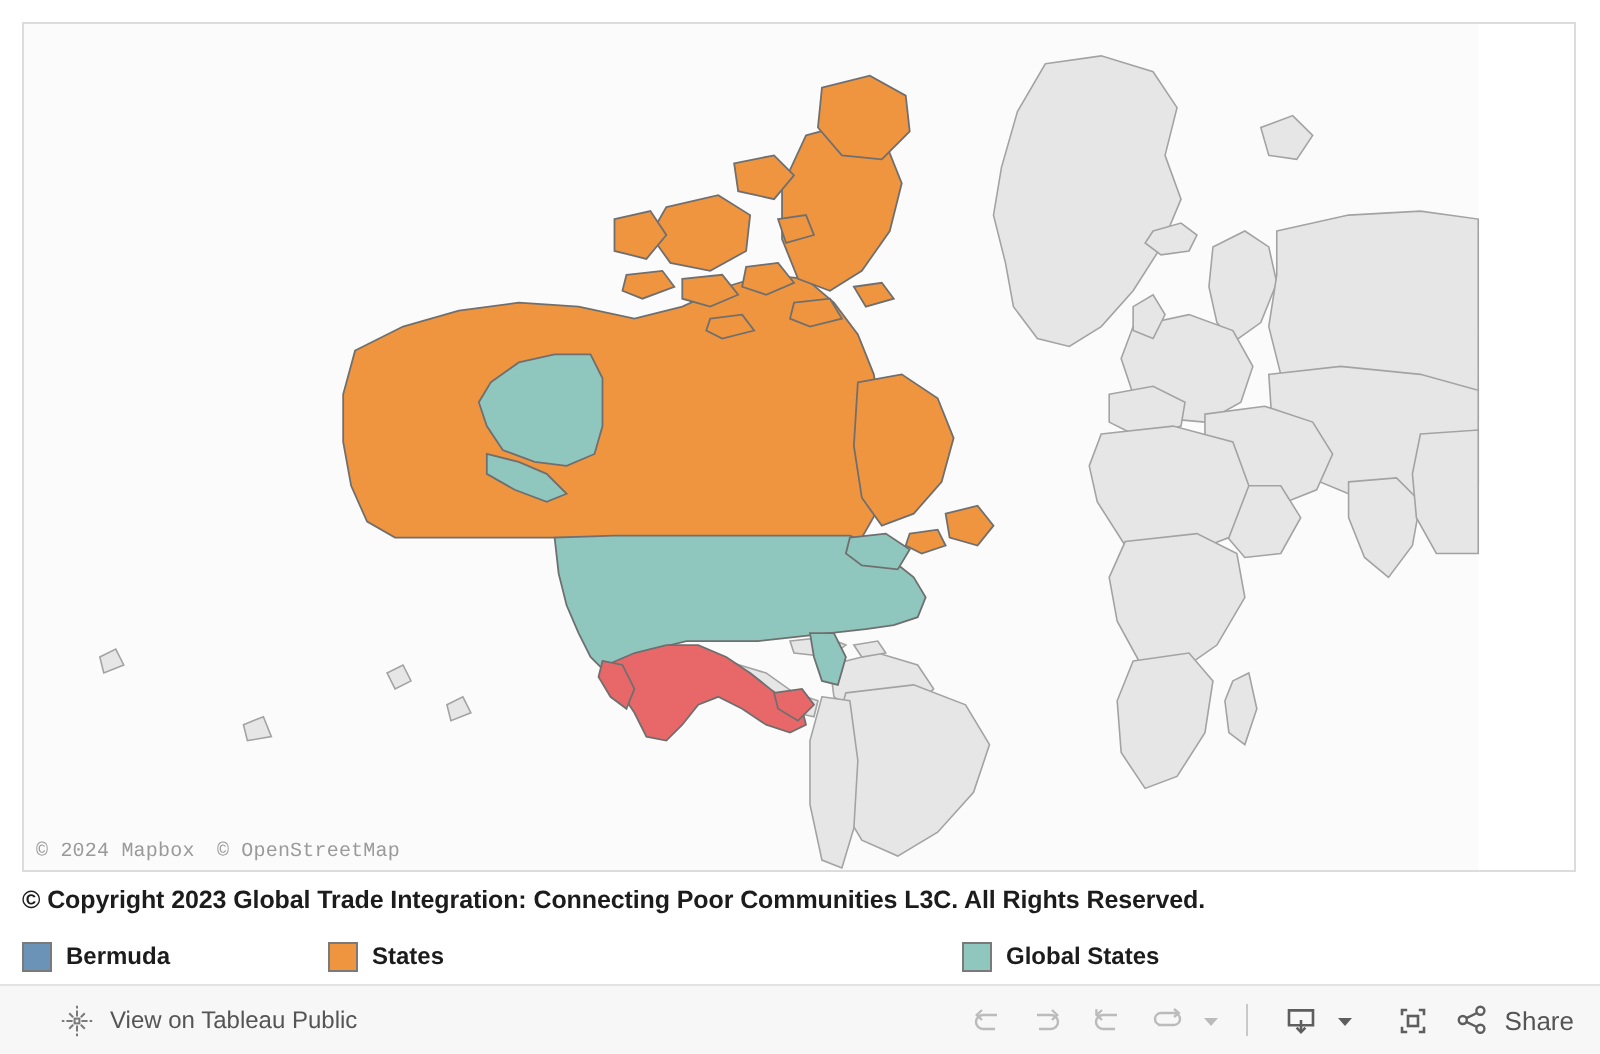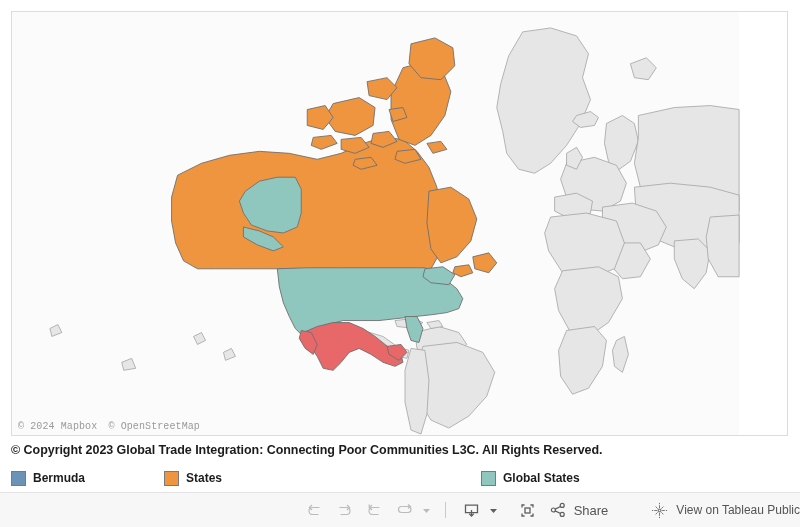--- a/index.html
+++ b/index.html
@@ -316,20 +316,34 @@
     <div class="legend-item">
       <span class="legend-swatch" style="background:#8fc7bf;"></span>
       <span class="legend-label">Global States</span>
     </div>
 
   </div>
 </div>
 
 <div id="toolbar">
 
+  <div id="tableau-public-link">
+    <span style="display:flex;">
+      <svg width="17" height="17" viewBox="0 0 17 17">
+        <g stroke="#7a7a7a" stroke-width="1" fill="none">
+          <path d="M8.5 3.2v3.1M8.5 10.7v3.1M3.2 8.5h3.1M10.7 8.5h3.1"></path>
+          <path d="M4.6 4.6l2 2M10.4 10.4l2 2M12.4 4.6l-2 2M6.6 10.4l-2 2"></path>
+          <path d="M8.5 0.9v1.3M8.5 14.8v1.3M0.9 8.5h1.3M14.8 8.5h1.3"></path>
+        </g>
+        <rect x="7.3" y="7.3" width="2.4" height="2.4" fill="none" stroke="#7a7a7a" stroke-width="1"></rect>
+      </svg>
+    </span>
+    <span class="tp-label">View on Tableau Public</span>
+  </div>
+
   <div id="toolbar-right">
 
     <div class="tb-btn">
       <svg class="icon-dis" width="19" height="19" viewBox="0 0 19 19" fill="none" stroke="#6b6b6b" stroke-width="1.2">
         <path d="M13.5 13.5h-6a3.5 3.5 0 0 1 0-7h7"></path>
         <path d="M7 4l-2.6 2.5L7 9"></path>
       </svg>
     </div>
 
     <div class="tb-btn">
@@ -388,27 +402,13 @@
           <circle cx="13.2" cy="4.4" r="2"></circle>
           <circle cx="13.2" cy="13.4" r="2"></circle>
           <circle cx="4.4" cy="9" r="2"></circle>
           <path d="M6.2 8.1l5.3-2.6M6.2 9.9l5.3 2.6"></path>
         </svg>
       </span>
       <span class="share-label">Share</span>
     </div>
 
   </div>
-
-  <div id="tableau-public-link">
-    <span style="display:flex;">
-      <svg width="17" height="17" viewBox="0 0 17 17">
-        <g stroke="#7a7a7a" stroke-width="1" fill="none">
-          <path d="M8.5 3.2v3.1M8.5 10.7v3.1M3.2 8.5h3.1M10.7 8.5h3.1"></path>
-          <path d="M4.6 4.6l2 2M10.4 10.4l2 2M12.4 4.6l-2 2M6.6 10.4l-2 2"></path>
-          <path d="M8.5 0.9v1.3M8.5 14.8v1.3M0.9 8.5h1.3M14.8 8.5h1.3"></path>
-        </g>
-        <rect x="7.3" y="7.3" width="2.4" height="2.4" fill="none" stroke="#7a7a7a" stroke-width="1"></rect>
-      </svg>
-    </span>
-    <span class="tp-label">View on Tableau Public</span>
-  </div>
 </div>
 
 </body></html>

